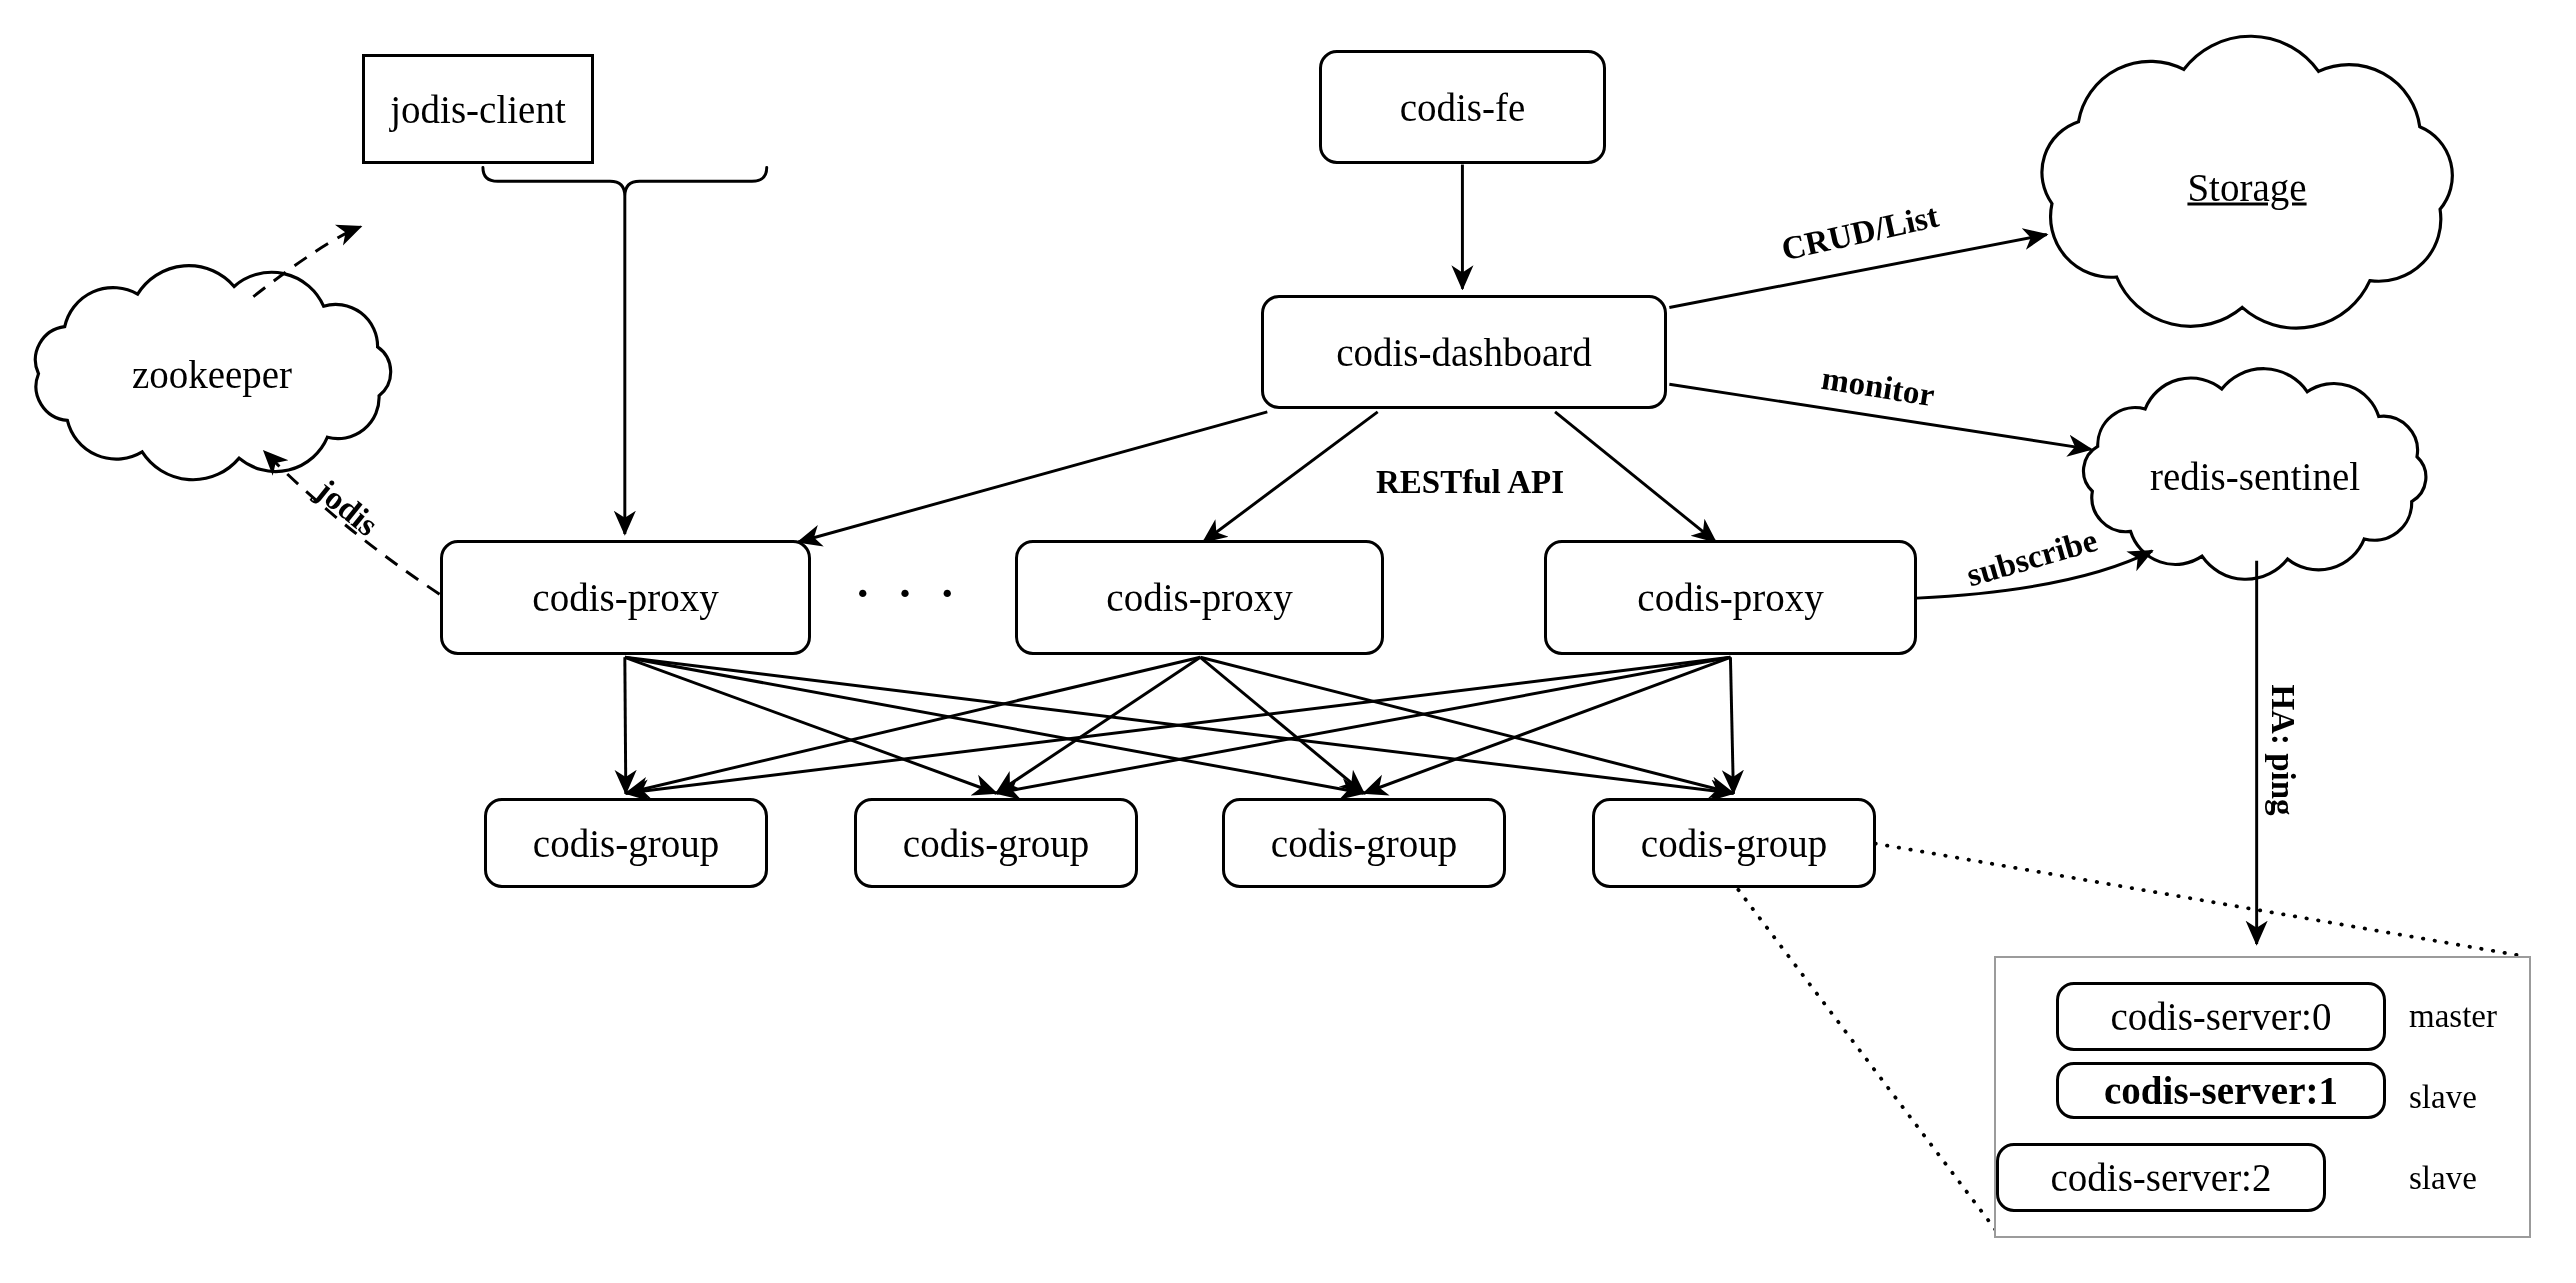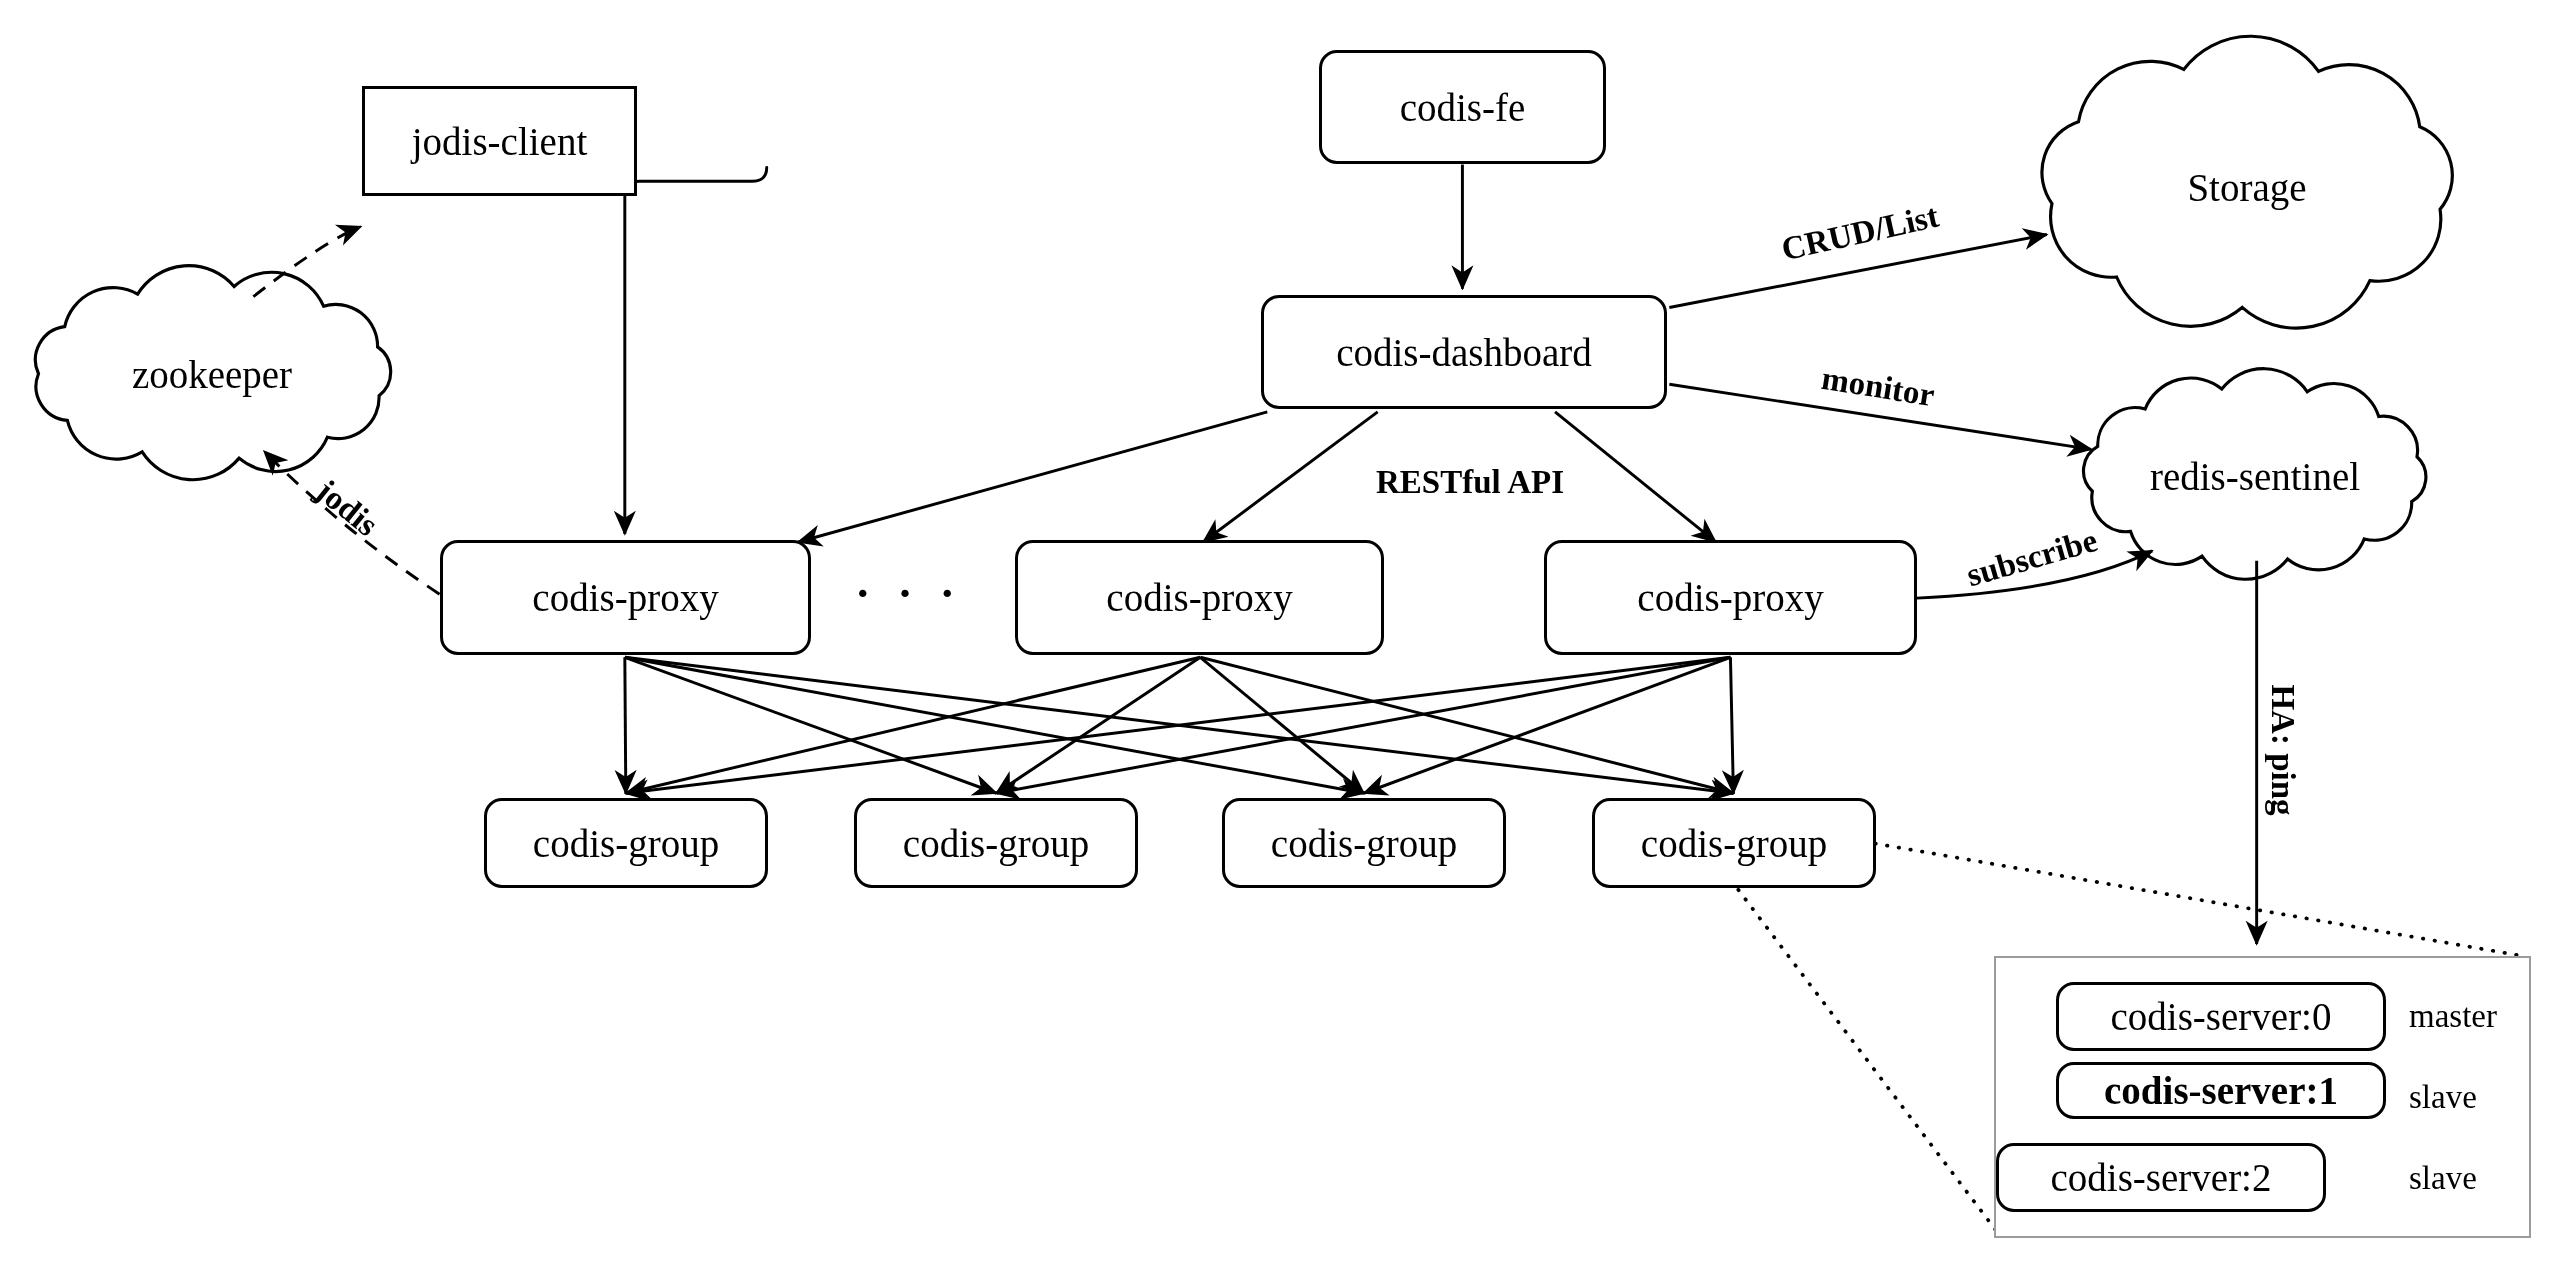--- a/index.html
+++ b/index.html
@@ -57,21 +57,21 @@
       <path d="M 1218 667 L 635 805" stroke="#000000" stroke-width="3" fill="none" marker-end="url(#ah)"></path>
       <path d="M 1218 667 L 1011 805" stroke="#000000" stroke-width="3" fill="none" marker-end="url(#ah)"></path>
       <path d="M 1218 667 L 1384 805" stroke="#000000" stroke-width="3" fill="none" marker-end="url(#ah)"></path>
       <path d="M 1218 667 L 1759 805" stroke="#000000" stroke-width="3" fill="none" marker-end="url(#ah)"></path>
       <path d="M 1756 667 L 635 805" stroke="#000000" stroke-width="3" fill="none" marker-end="url(#ah)"></path>
       <path d="M 1756 667 L 1011 805" stroke="#000000" stroke-width="3" fill="none" marker-end="url(#ah)"></path>
       <path d="M 1756 667 L 1384 805" stroke="#000000" stroke-width="3" fill="none" marker-end="url(#ah)"></path>
       <path d="M 1756 667 L 1759 805" stroke="#000000" stroke-width="3" fill="none" marker-end="url(#ah)"></path>
     </svg>
 
-  <div class="node sq" style="left:362px;top:54px;width:275px;height:110px;margin-top:32px;">
+  <div class="node sq" style="left:362px;top:54px;width:232px;height:110px;">
     <span>jodis-client</span>
   </div>
 
   <div class="node rd" style="left:1319px;top:50px;width:287px;height:114px;">
     <span>codis-fe</span>
   </div>
   <div class="node rd" style="left:1261px;top:295px;width:406px;height:114px;">
     <span>codis-dashboard</span>
   </div>
 
@@ -107,21 +107,21 @@
     <span>codis-server:1</span>
   </div>
   <div class="node pill" style="left:1996px;top:1143px;width:330px;height:69px;">
     <span>codis-server:2</span>
   </div>
   <div class="rolelabel" style="left:2409px;top:1016px;">master</div>
   <div class="rolelabel" style="left:2409px;top:1097px;">slave</div>
   <div class="rolelabel" style="left:2409px;top:1178px;">slave</div>
 
   <div class="cloud-label" style="left:212px;top:374px;">zookeeper</div>
-  <div class="cloud-label" style="left:2247px;top:187px;">Storage</div>
+  <div class="cloud-label" style="left:2247px;top:187px;text-decoration:underline;">Storage</div>
   <div class="cloud-label" style="left:2255px;top:476px;">redis-sentinel</div>
 
   <div class="elabel" style="left:1860px;top:233px;--r:-12.5deg;">CRUD/List</div>
   <div class="elabel" style="left:1878px;top:387px;--r:9deg;">monitor</div>
   <div class="elabel" style="left:1470px;top:482px;">RESTful API</div>
   <div class="elabel" style="left:2032px;top:558px;--r:-16deg;">subscribe</div>
   <div class="elabel" style="left:347px;top:508px;--r:39deg;">jodis</div>
   <div class="elabel" style="left:2282px;top:750px;--r:90deg;">HA: ping</div>
 </div>
 

